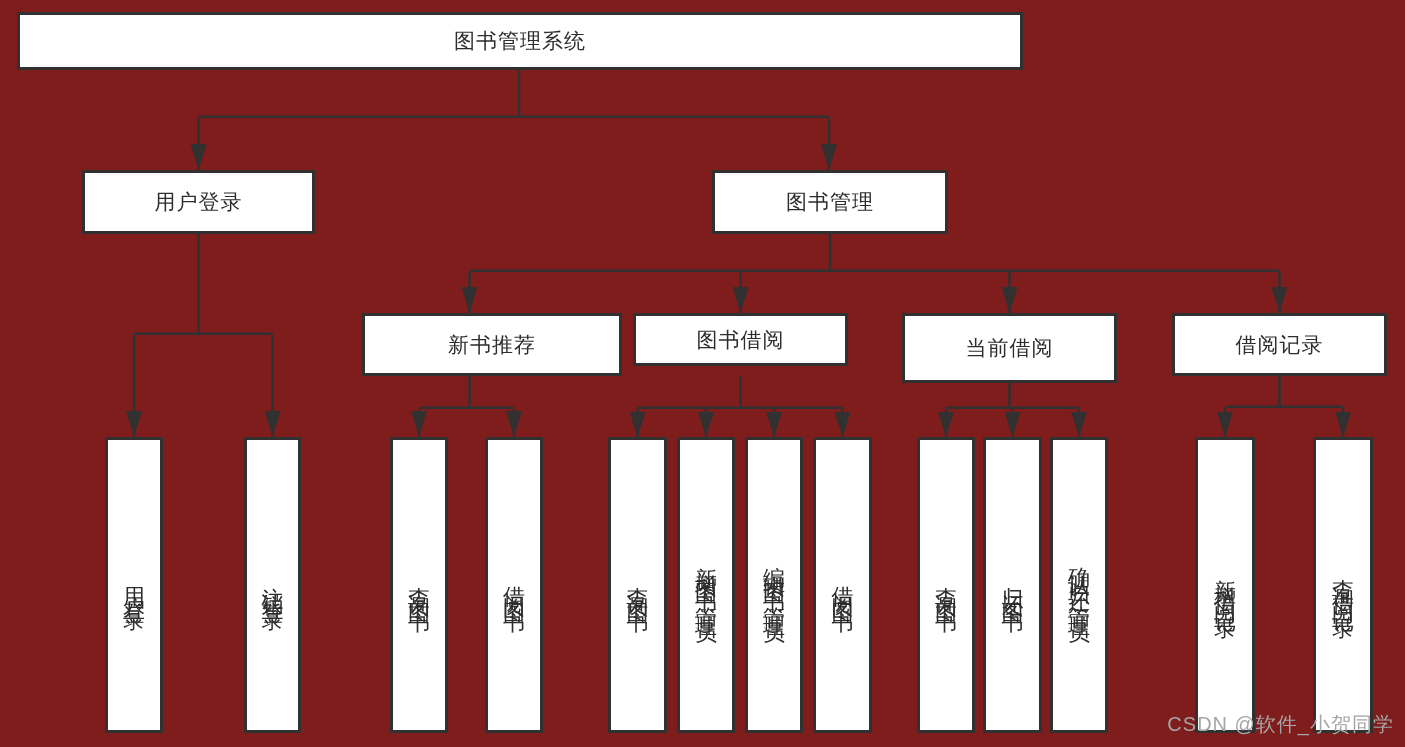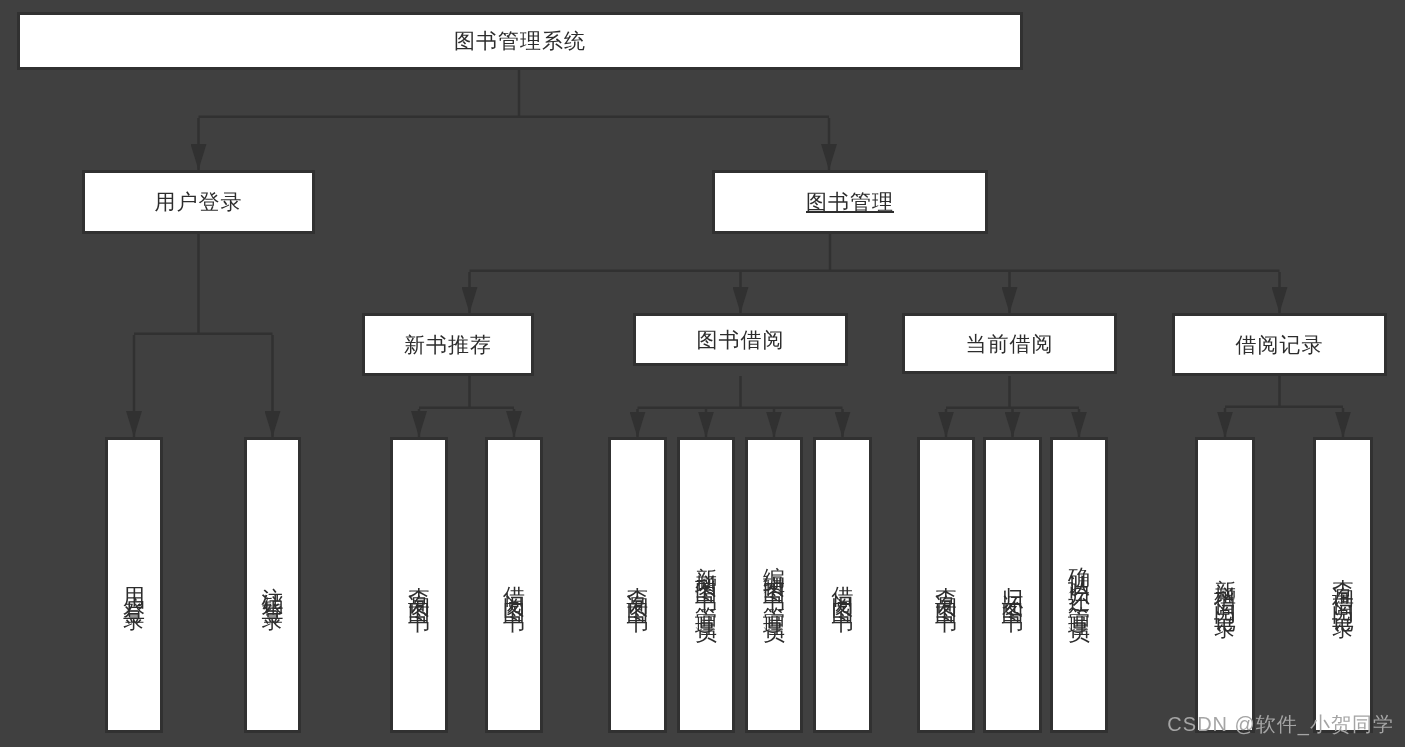--- a/index.html
+++ b/index.html
@@ -5,21 +5,21 @@
   html, body { margin: 0; padding: 0; }
   body {
     width: 1405px; height: 747px;
     background: #ffffff;
     font-family: "Liberation Sans", sans-serif;
     overflow: hidden;
   }
   #stage {
     position: relative;
     width: 1405px; height: 747px;
-    background: #404040;
+    background: #7f1d1d;
   }
   #connectors {
     position: absolute; left: 0; top: 0;
     width: 1405px; height: 747px;
     pointer-events: none;
   }
   .hnode {
     position: absolute;
     box-sizing: border-box;
     border: 3px solid #313131;
@@ -115,31 +115,31 @@
     </g>
   </svg>
 
   <div class="hnode" style="left:17px; top:12px; width:1006px; height:58px;">
     <span>图书管理系统</span>
   </div>
 
   <div class="hnode" style="left:82px; top:170px; width:233px; height:64px;">
     <span>用户登录</span>
   </div>
-  <div class="hnode" style="left:712px; top:170px; width:276px; height:64px;text-decoration:underline;">
+  <div class="hnode" style="left:712px; top:170px; width:236px; height:64px;">
     <span>图书管理</span>
   </div>
 
-  <div class="hnode" style="left:362px; top:313px; width:172px; height:63px;">
+  <div class="hnode" style="left:362px; top:313px; width:260px; height:63px;">
     <span>新书推荐</span>
   </div>
   <div class="hnode" style="left:633px; top:313px; width:215px; height:53px;">
     <span>图书借阅</span>
   </div>
-  <div class="hnode" style="left:902px; top:313px; width:215px; height:61px;">
+  <div class="hnode" style="left:902px; top:313px; width:215px; height:70px;">
     <span>当前借阅</span>
   </div>
   <div class="hnode" style="left:1172px; top:313px; width:215px; height:63px;">
     <span>借阅记录</span>
   </div>
 
   <div class="vnode" style="left:105px; width:58px;">
     <span class="vtext">用户登录</span>
   </div>
   <div class="vnode" style="left:244px; width:57px;">

